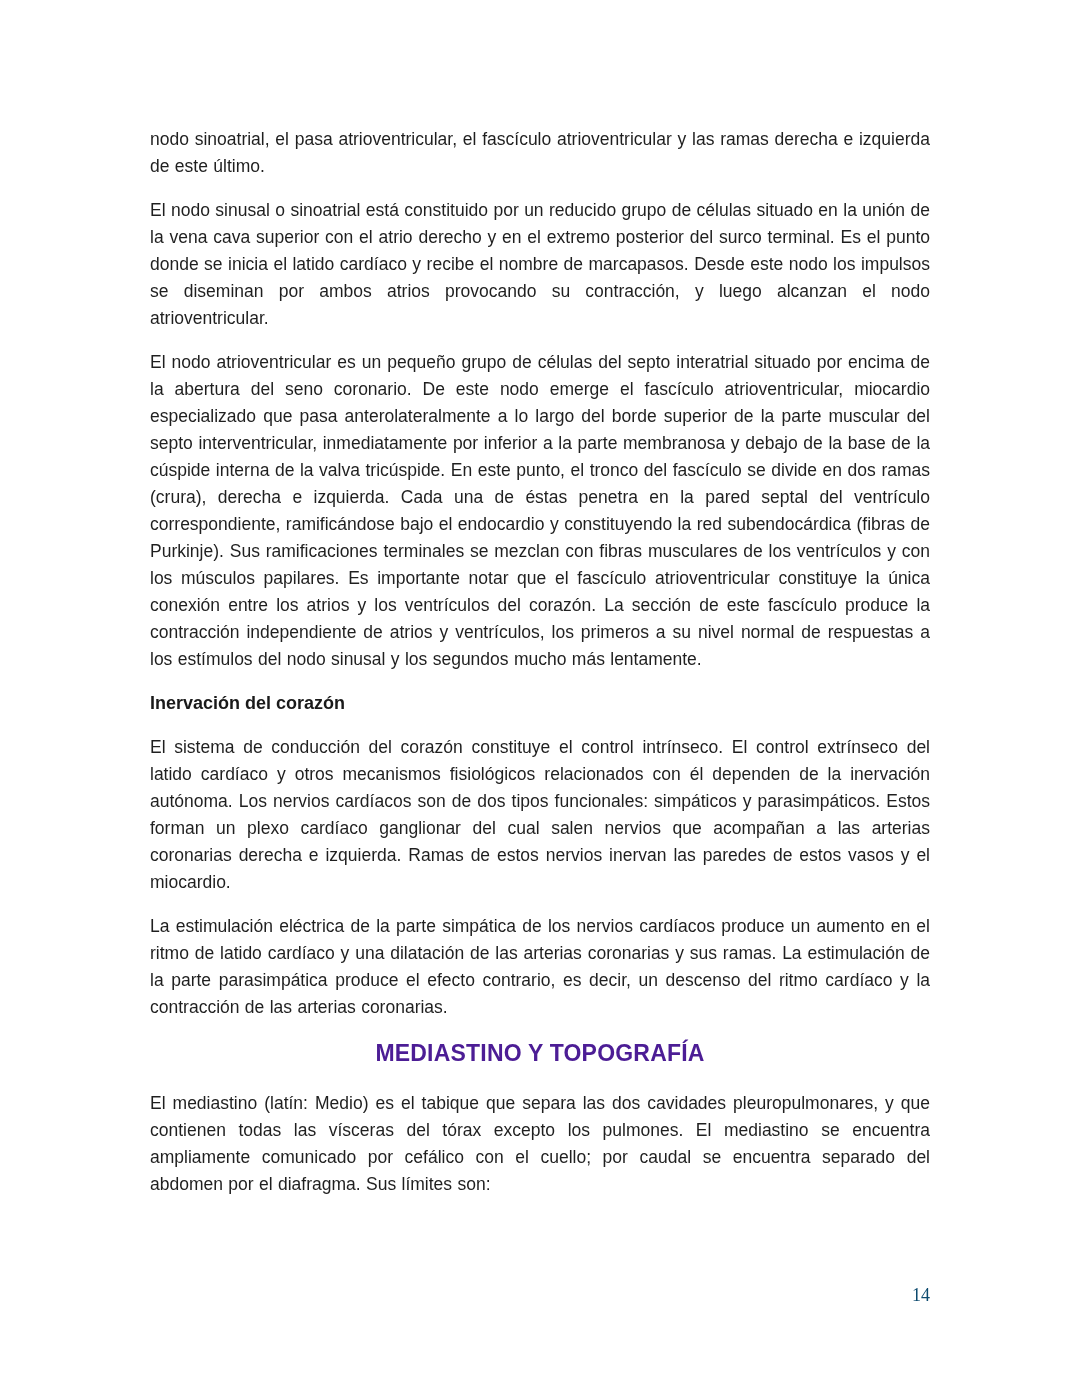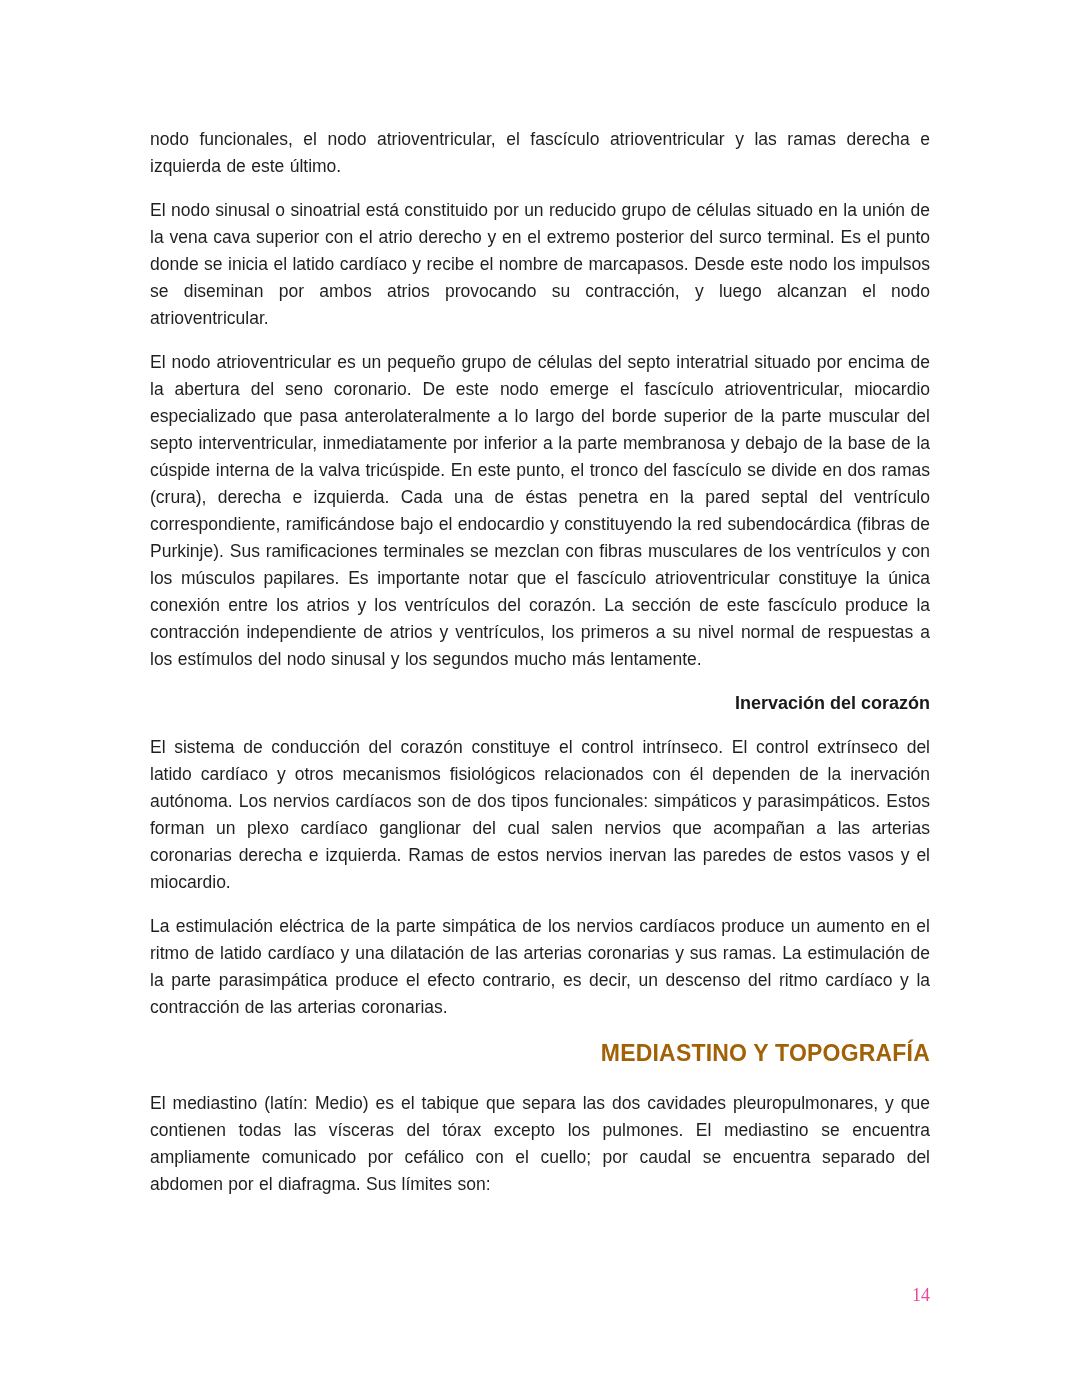--- a/index.html
+++ b/index.html
@@ -32,47 +32,47 @@
     word-spacing: 0.5px;
   }
   .body-p b {
     font-weight: normal;
   }
   .sub-heading {
     font-size: 18px;
     line-height: 27px;
     font-weight: bold;
     margin: 0 0 17px 0;
-    text-align: right;
+    text-align: left;
     color: #1a1a1a;
   }
   .section-heading {
     font-size: 23px;
     line-height: 31px;
     font-weight: bold;
     margin: 0 0 21px 0;
-    text-align: right;
-    color: #a16207;
+    text-align: center;
+    color: #4c1d95;
     letter-spacing: 0.2px;
   }
   .page-number {
     position: absolute;
     top: 1285px;
     right: 150px;
     font-family: "Liberation Serif", serif;
     font-size: 18px;
-    color: #ec4899;
+    color: #0c4a6e;
   }
 </style>
 </head>
 <body>
 
 <div class="page">
 
-  <p class="body-p">nodo funcionales, el nodo atrioventricular, el fascículo atrioventricular y las ramas derecha e izquierda de este último.</p>
+  <p class="body-p">nodo sinoatrial, el pasa atrioventricular, el fascículo atrioventricular y las ramas derecha e izquierda de este último.</p>
 
   <p class="body-p"><span>El </span><b>nodo sinusal o sinoatrial</b><span> está constituido por un reducido grupo de células situado en la unión de la vena cava superior con el atrio derecho y en el extremo posterior del surco terminal. Es el punto donde se inicia el latido cardíaco y recibe el nombre de marcapasos. Desde este nodo los impulsos se diseminan por ambos atrios provocando su contracción, y luego alcanzan el nodo atrioventricular.</span></p>
 
   <p class="body-p"><span>El </span><b>nodo atrioventricular</b><span> es un pequeño grupo de células del septo interatrial situado por encima de la abertura del seno coronario. De este nodo emerge el fascículo atrioventricular, miocardio especializado que pasa anterolateralmente a lo largo del borde superior de la parte muscular del septo interventricular, inmediatamente por inferior a la parte membranosa y debajo de la base de la cúspide interna de la valva tricúspide. En este punto, el tronco del fascículo se divide en dos ramas (crura), derecha e izquierda. Cada una de éstas penetra en la pared septal del ventrículo correspondiente, ramificándose bajo el endocardio y constituyendo la red subendocárdica (fibras de Purkinje). Sus ramificaciones terminales se mezclan con fibras musculares de los ventrículos y con los músculos papilares. Es importante notar que el fascículo atrioventricular constituye la única conexión entre los atrios y los ventrículos del corazón. La sección de este fascículo produce la contracción independiente de atrios y ventrículos, los primeros a su nivel normal de respuestas a los estímulos del nodo sinusal y los segundos mucho más lentamente.</span></p>
 
   <h3 class="sub-heading">Inervación del corazón</h3>
 
   <p class="body-p">El sistema de conducción del corazón constituye el control intrínseco. El control extrínseco del latido cardíaco y otros mecanismos fisiológicos relacionados con él dependen de la inervación autónoma. Los nervios cardíacos son de dos tipos funcionales: simpáticos y parasimpáticos. Estos forman un plexo cardíaco ganglionar del cual salen nervios que acompañan a las arterias coronarias derecha e izquierda. Ramas de estos nervios inervan las paredes de estos vasos y el miocardio.</p>
 
   <p class="body-p">La estimulación eléctrica de la parte simpática de los nervios cardíacos produce un aumento en el ritmo de latido cardíaco y una dilatación de las arterias coronarias y sus ramas. La estimulación de la parte parasimpática produce el efecto contrario, es decir, un descenso del ritmo cardíaco y la contracción de las arterias coronarias.</p>

